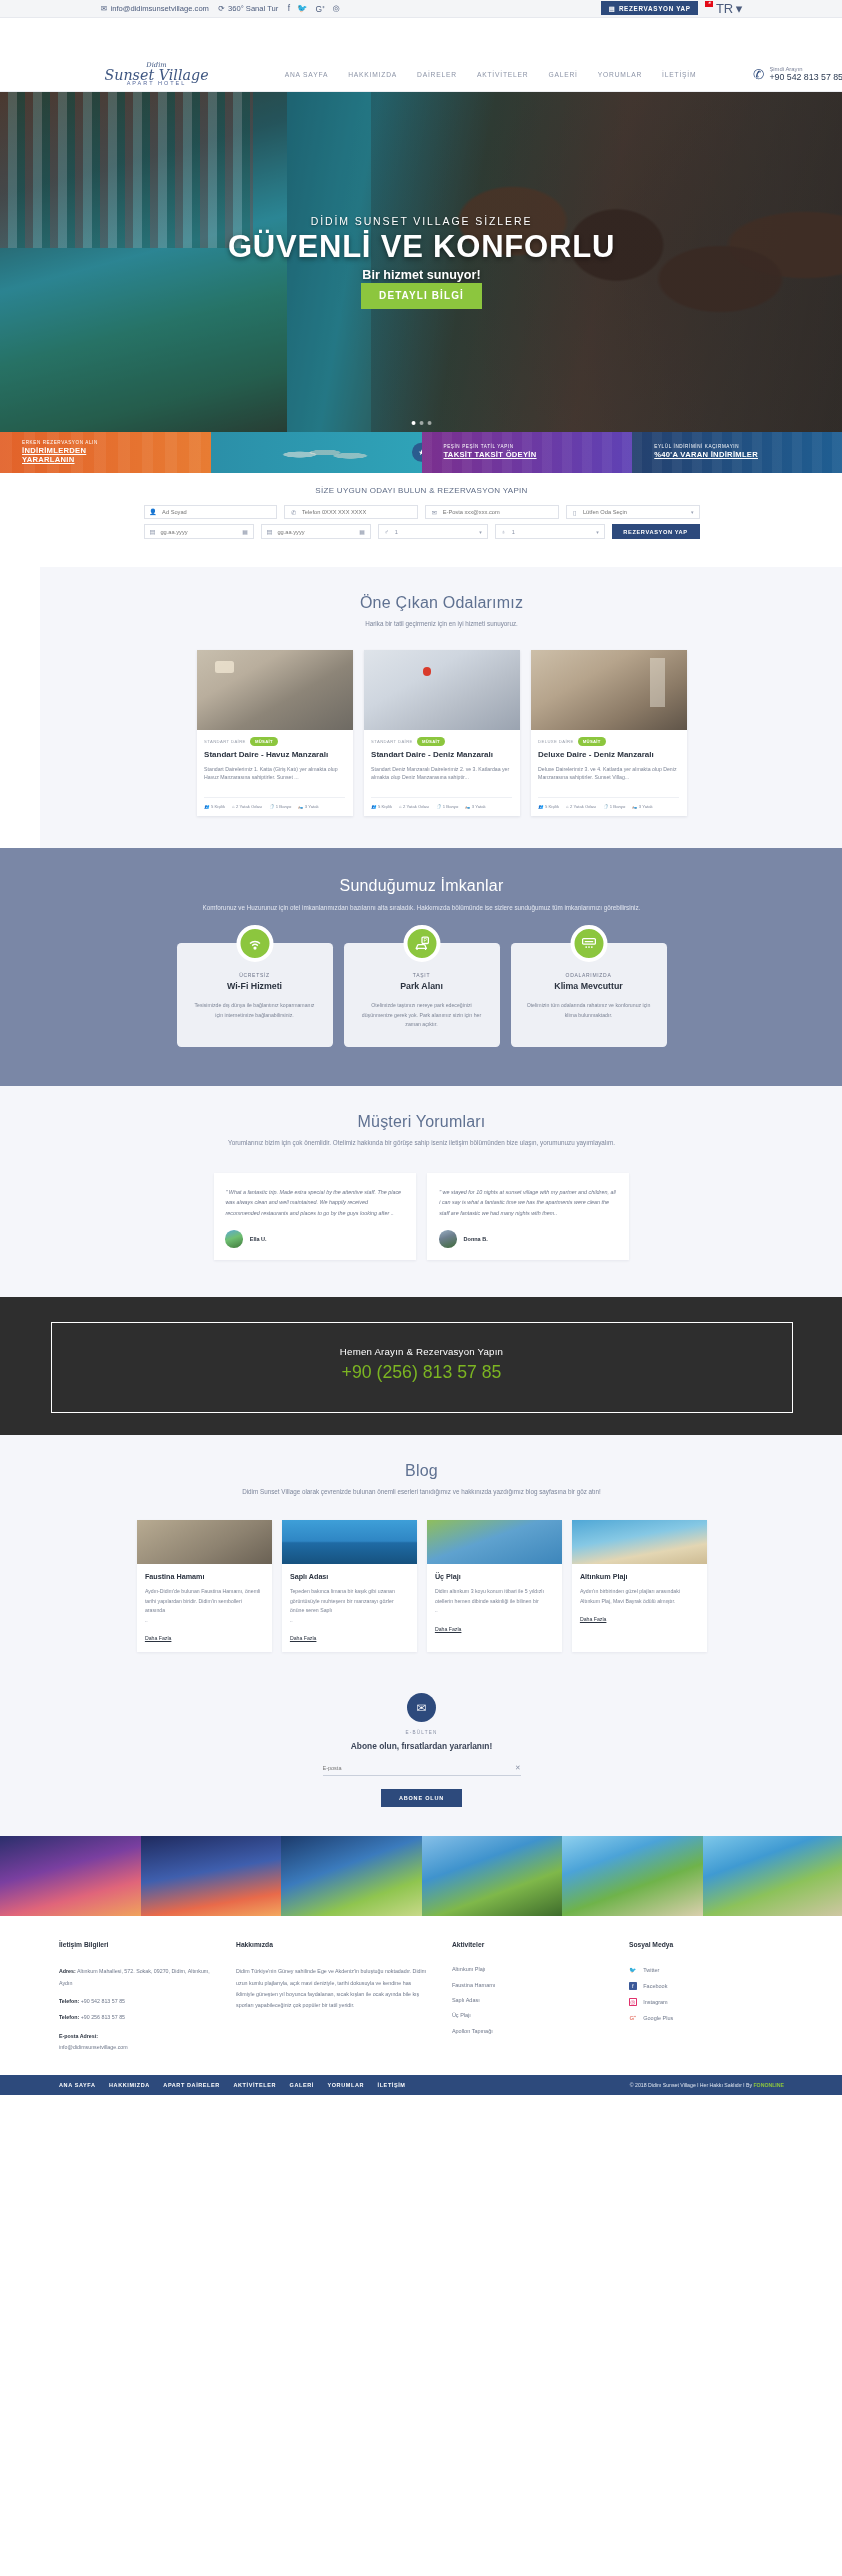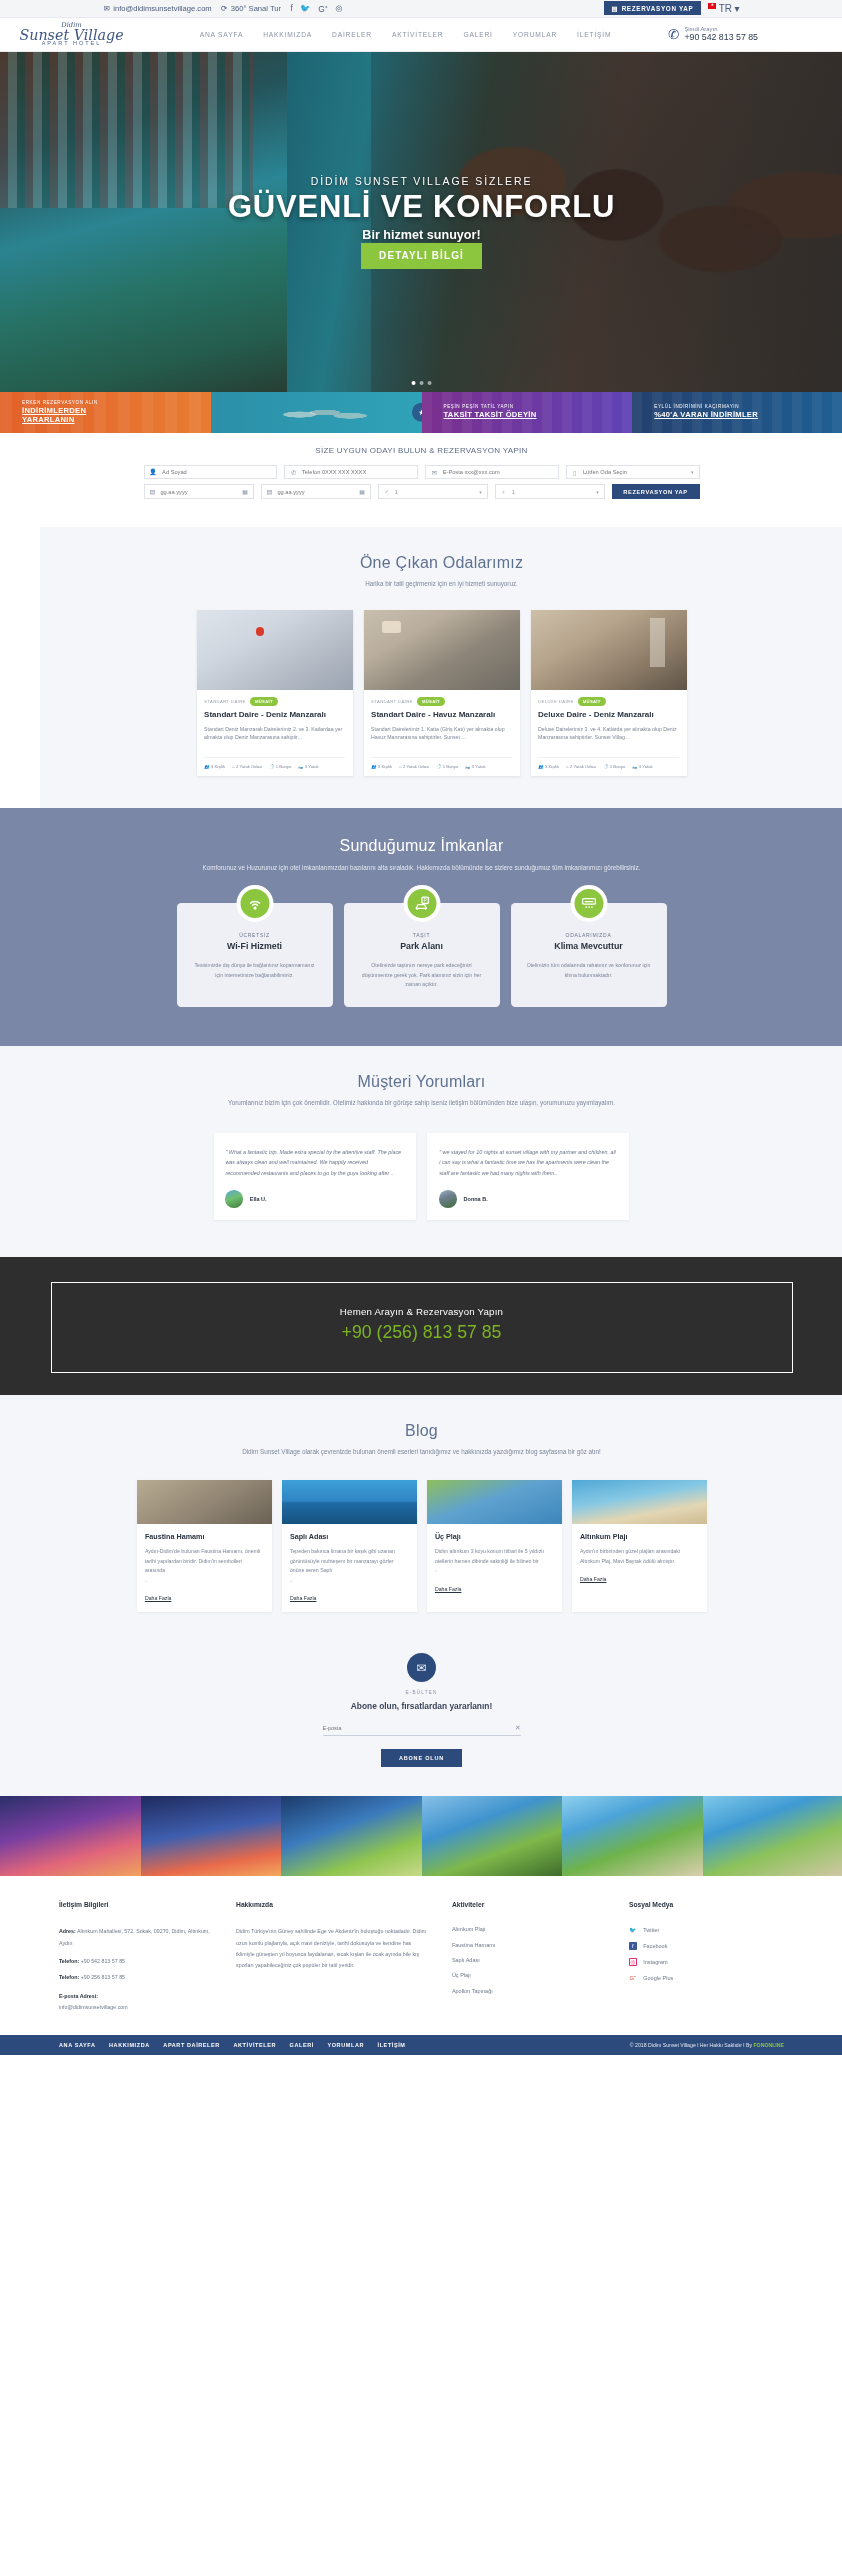--- a/index.html
+++ b/index.html
@@ -23,28 +23,28 @@
   .topbar .tb-left { display:flex; align-items:center; gap:9.3px; margin-right:253px;}
   .topbar .tb-item { display:flex; align-items:center; gap:3.4px; color:#4b5b7c; }
   .topbar .soc { display:flex; gap:7.6px; align-items:center; font-size:8.4px; }
   .topbar .soc span { color:#4b5b7c; }
   .tb-right { display:flex; align-items:center; gap:6.7px; }
   .btn-rez-top {
     background:#2d4a7c; color:#fff; font-size:6.3px; letter-spacing:0.7px;
     padding:3.4px 7.6px; font-weight:bold; display:flex; align-items:center; gap:3.4px;
     border:none; cursor:pointer;
   }
-  .lang { display:flex; gap:2.5px; font-size:10px; color:#4b5b7c;}
+  .lang { display:flex; gap:2.5px; font-size:13px; color:#4b5b7c;}
   .flag { width:8.4px; height:5.9px; background:#e30a17; display:inline-block; position:relative;}
   .flag::after{content:"★";position:absolute;color:#fff;font-size:4.2px;left:2.5px;top:-0.8px;}
 
   
   .nav {
     height:34px; background:#fff; display:flex; align-items:center;
-    justify-content:flex-start; gap:0; border-bottom:0.8px solid #eceef2;
+    justify-content:flex-end; gap:0; border-bottom:0.8px solid #eceef2;margin-top:40px;
   }
   .navinner { width:758px; display:flex; align-items:center; }
   .logo { width:143px; text-align:center; line-height:1; }
   .logo .l1 { font-family:"DejaVu Serif", serif; font-style:italic; font-size:6.7px; color:#3e5681; display:block; }
   .logo .l2 { font-family:"DejaVu Serif", serif; font-style:italic; font-size:14.3px; color:#3e5681; display:block; margin-top:-0.8px;}
   .logo .l3 { font-size:5.5px; letter-spacing:2px; color:#55689a; display:block; margin-top:-1.7px;}
   .navlinks { display:flex; gap:0; flex:1; justify-content:center; }
   .navlinks a {
     color:#8b93a6; text-decoration:none; font-size:6.7px; letter-spacing:0.8px;
     padding:0 10px; text-transform:uppercase;
@@ -408,57 +408,57 @@
     </div>
   </div>
 
   <div class="rooms-sec">
     <div class="sec-head">
       <div class="sec-title">Öne Çıkan Odalarımız</div>
       <div class="sec-desc">Harika bir tatil geçirmeniz için en iyi hizmeti sunuyoruz.</div>
     </div>
     <div class="rooms-grid">
       <div class="room-card">
+        <div class="room-img ri1"></div>
+        <div class="room-body">
+          <div class="room-tags">
+            <span class="tag-type">STANDART DAİRE</span>
+            <span class="tag-ok">MÜSAİT</span>
+          </div>
+          <div class="room-name">Standart Daire - Havuz Manzaralı</div>
+          <div class="room-desc">Standart Dairelerimiz 1. Katta (Giriş Katı) yer almakta olup Havuz Manzarasına sahiptirler. Sunset ...</div>
+          <div class="room-meta">
+            <span>
+                <i>👥</i>
+                <b style="font-weight:normal">5 Kişilik</b>
+              </span>
+            <span>
+                <i>⌂</i>
+                <b style="font-weight:normal">2 Yatak Odası</b>
+              </span>
+            <span>
+                <i>🧻</i>
+                <b style="font-weight:normal">1 Banyo</b>
+              </span>
+            <span>
+                <i>🛌</i>
+                <b style="font-weight:normal">3 Yatak</b>
+              </span>
+          </div>
+        </div>
+      </div>
+      <div class="room-card">
         <div class="room-img ri2"></div>
         <div class="room-body">
           <div class="room-tags">
             <span class="tag-type">STANDART DAİRE</span>
             <span class="tag-ok">MÜSAİT</span>
           </div>
           <div class="room-name">Standart Daire - Deniz Manzaralı</div>
           <div class="room-desc">Standart Deniz Manzaralı Dairelerimiz 2. ve 3. Katlardaa yer almakta olup Deniz Manzarasına sahiptir...</div>
-          <div class="room-meta">
-            <span>
-                <i>👥</i>
-                <b style="font-weight:normal">5 Kişilik</b>
-              </span>
-            <span>
-                <i>⌂</i>
-                <b style="font-weight:normal">2 Yatak Odası</b>
-              </span>
-            <span>
-                <i>🧻</i>
-                <b style="font-weight:normal">1 Banyo</b>
-              </span>
-            <span>
-                <i>🛌</i>
-                <b style="font-weight:normal">3 Yatak</b>
-              </span>
-          </div>
-        </div>
-      </div>
-      <div class="room-card">
-        <div class="room-img ri1"></div>
-        <div class="room-body">
-          <div class="room-tags">
-            <span class="tag-type">STANDART DAİRE</span>
-            <span class="tag-ok">MÜSAİT</span>
-          </div>
-          <div class="room-name">Standart Daire - Havuz Manzaralı</div>
-          <div class="room-desc">Standart Dairelerimiz 1. Katta (Giriş Katı) yer almakta olup Havuz Manzarasına sahiptirler. Sunset ...</div>
           <div class="room-meta">
             <span>
                 <i>👥</i>
                 <b style="font-weight:normal">5 Kişilik</b>
               </span>
             <span>
                 <i>⌂</i>
                 <b style="font-weight:normal">2 Yatak Odası</b>
               </span>
             <span>

